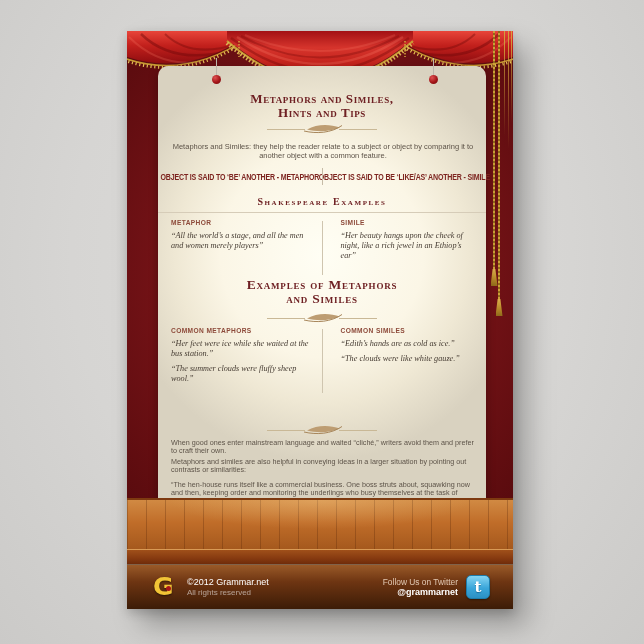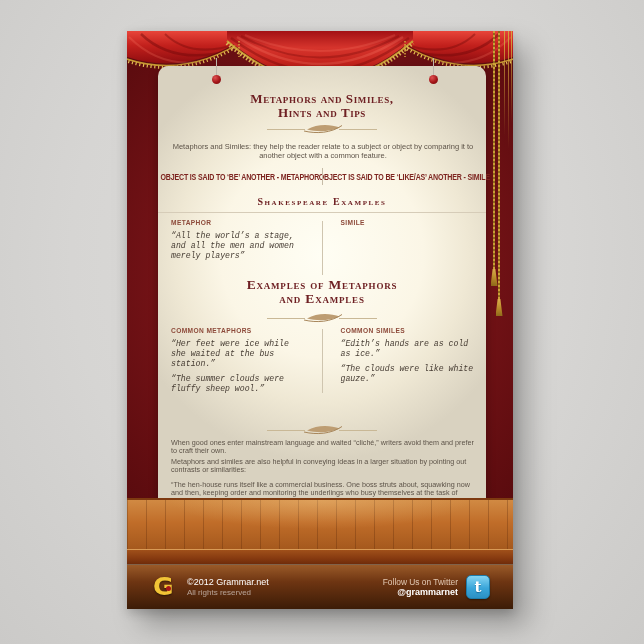--- a/index.html
+++ b/index.html
@@ -48,21 +48,21 @@
   .banner-div{left:50%;top:102px;width:1px;height:17px;background:#c6bba6;}
   .shak-h{top:130px;font-size:10px;line-height:12px;letter-spacing:1.6px;font-weight:bold;}
   .hr1{top:146px;left:0;right:0;height:1px;background:#d6ccb8;}
   .cols{left:0;right:0;display:flex;}
   .row1{top:153px;height:60px;}
   .row2{top:261px;height:66px;}
   .cols .ccell{position:relative;flex:1;}
   .cols .lcell{padding:0 16px 0 13px;}
   .cols .rcell{padding:0 8px 0 16px;}
   .col-label{position:static;display:block;font-size:6.6px;font-weight:bold;letter-spacing:0.4px;color:#8d4a3a;}
-  .quote{position:static;display:block;margin-top:5px;font-family:Liberation Mono, monospace;font-style:italic;font-size:8.2px;line-height:10px;color:#463c33;}
+  .quote{position:static;display:block;margin-top:5px;font-family:Liberation Serif, serif;font-style:italic;font-size:8.2px;line-height:10px;color:#463c33;}
   .col-div1{left:50%;top:155px;width:1px;height:54px;background:#cfc5af;}
   .col-div2{left:50%;top:263px;width:1px;height:64px;background:#cfc5af;}
   .ex-h{top:212px;font-size:13.5px;line-height:14px;letter-spacing:0.8px;}
   .tips-h{top:326px;font-size:13.5px;line-height:14px;letter-spacing:0.8px;}
   .bodyp{left:13px;right:10px;font-size:7.2px;line-height:7.8px;color:#5d5348;text-align:left;}
   .p1{top:373px;} .p2{top:392px;} .p3{top:415px;}
 
   
   .floor{position:absolute;left:0;bottom:59px;width:386px;height:50px;
     background:
@@ -172,27 +172,28 @@
       <div class="h-serif shak-h">Shakespeare Examples</div>
       <div class="hr1"></div>
 
       <div class="cols row1">
         <div class="ccell lcell">
           <span class="col-label">METAPHOR</span>
           <span class="quote">“All the world’s a stage, and all the men and women merely players”</span>
         </div>
         <div class="ccell rcell">
           <span class="col-label">SIMILE</span>
+          <span class="quote">“Her beauty hangs upon the cheek of night, like a rich jewel in an Ethiop’s ear”</span>
         </div>
       </div>
       <div class="col-div1"></div>
 
       <div class="h-serif ex-h">
         <span style="position:static;display:block">Examples of Metaphors</span>
-        <span style="position:static;display:block">and Examples</span>
+        <span style="position:static;display:block">and Similes</span>
       </div>
 
       <svg class="orn orn2" viewBox="0 0 110 12">
         <line x1="0" y1="6.5" x2="38" y2="6.5" stroke="#c9b896" stroke-width="1"></line>
         <line x1="72" y1="6.5" x2="110" y2="6.5" stroke="#c9b896" stroke-width="1"></line>
         <path d="M40,6.5 C50,1 62,1 73,4.5 C62,9 50,9 40,6.5 Z" fill="#bd9d72"></path>
         <path d="M37,8 C50,11 64,10 75,2.5" stroke="#a8875c" stroke-width="1" fill="none"></path>
       </svg>
 
       <div class="cols row2">

